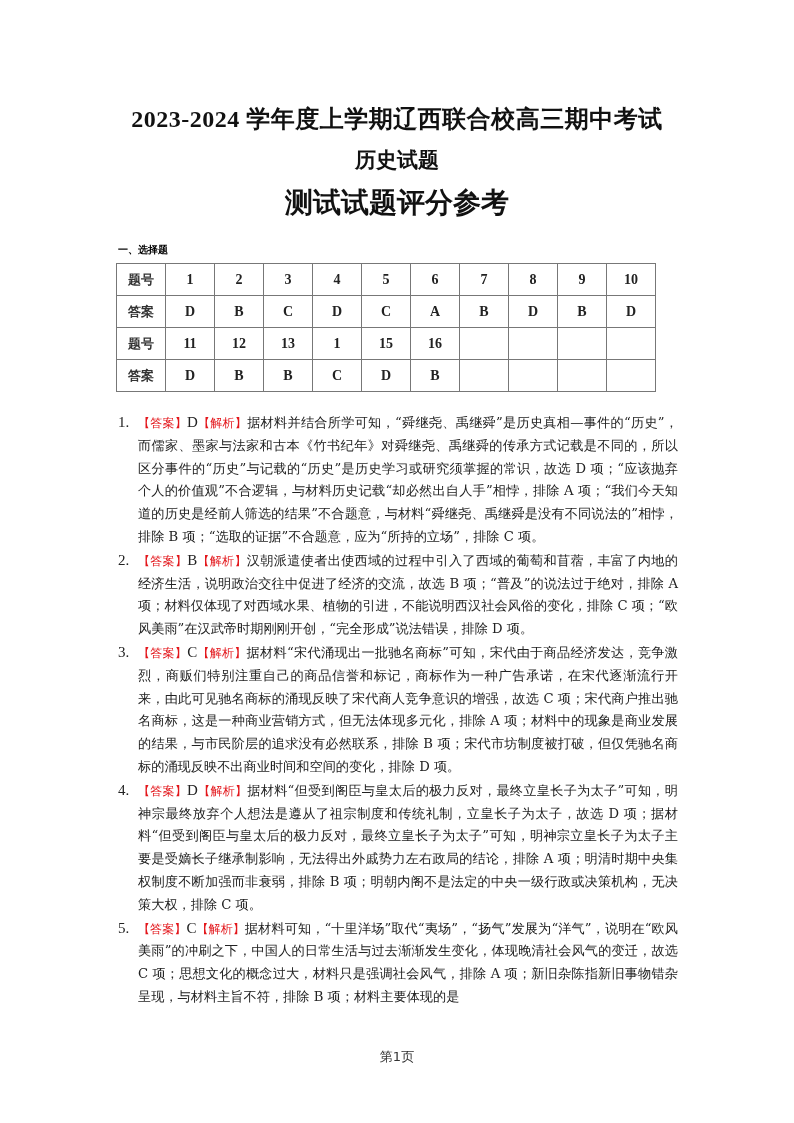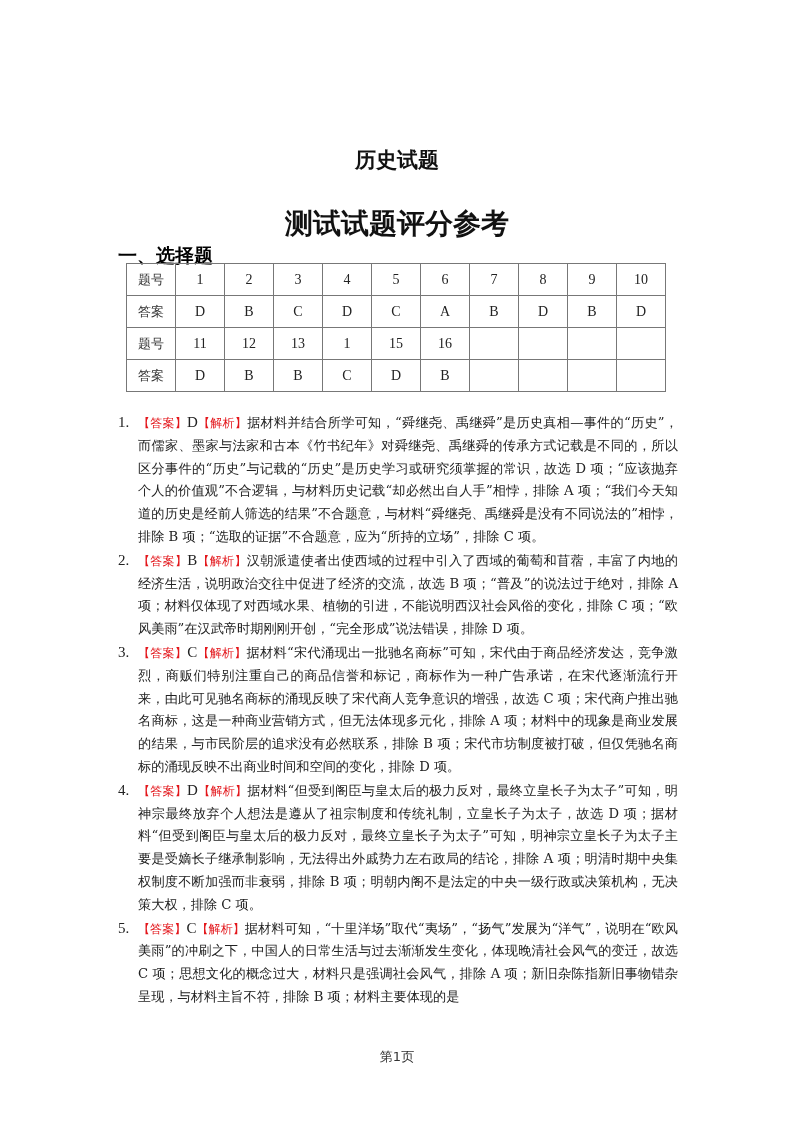--- a/index.html
+++ b/index.html
@@ -9,29 +9,29 @@
       position: absolute; left: 0; width: 794px; top: 103px; text-align: center;
       font-family: "Liberation Serif", "DejaVu Serif", serif; font-weight: bold;
       font-size: 24px; letter-spacing: 0.5px; color: #111;
     }
     .title-sub {
       position: absolute; left: 0; width: 794px; top: 146px; text-align: center;
       font-family: "DejaVu Sans", sans-serif; font-weight: bold; font-size: 21px; color: #111;
     }
     .title-ref {
       position: absolute; left: 0; width: 794px; top: 184px; text-align: center;
-      font-family: "DejaVu Sans", sans-serif; font-weight: bold; font-size: 28px; color: #111; margin-top: 21px;
+      font-family: "DejaVu Sans", sans-serif; font-weight: bold; font-size: 28px; color: #111;
     }
     .section-head {
       position: absolute; left: 118px; top: 243px;
-      font-family: "DejaVu Sans", sans-serif; font-weight: bold; font-size: 19px; color: #000;
+      font-family: "DejaVu Sans", sans-serif; font-weight: bold; font-size: 10px; color: #000;
     }
     table.answers {
-      position: absolute; left: 126px; top: 263px; border-collapse: collapse;
-      font-family: "Liberation Serif", serif; font-size: 14px; color: #222;
+      position: absolute; left: 116px; top: 263px; border-collapse: collapse;
+      font-family: "Liberation Serif", serif; font-size: 14px; color: #222; font-weight: bold;
     }
     table.answers td {
       border: 1.3px solid #777; width: 48px; height: 31px; padding: 0;
       text-align: center; vertical-align: middle;
     }
     table.answers td.label { width: 48px; font-family: "DejaVu Serif", serif; font-size: 13px; color: #333; }
     .items {
       position: absolute; left: 118px; top: 411px; width: 560px;
       font-family: "DejaVu Serif", serif; font-size: 13.2px; line-height: 22.8px; color: #222;
     }
@@ -44,20 +44,21 @@
     .ans { font-family: "Liberation Serif", serif; font-size: 15px; color: #222; }
     .footer {
       position: absolute; left: 0; width: 794px; top: 1048px; text-align: center;
       font-family: "DejaVu Sans", sans-serif; font-size: 13px; color: #333;
     }
   </style>
 </head>
 <body>
 
 <div class="page">
+  <div class="title-main">2023-2024 学年度上学期辽西联合校高三期中考试</div>
   <div class="title-sub">历史试题</div>
   <div class="title-ref">测试试题评分参考</div>
 
   <div class="section-head">一、选择题</div>
 
   <table class="answers">
     <tbody id="answer-tbody">
         <tr>
           <td class="label">题号</td>
           <td>1</td>

